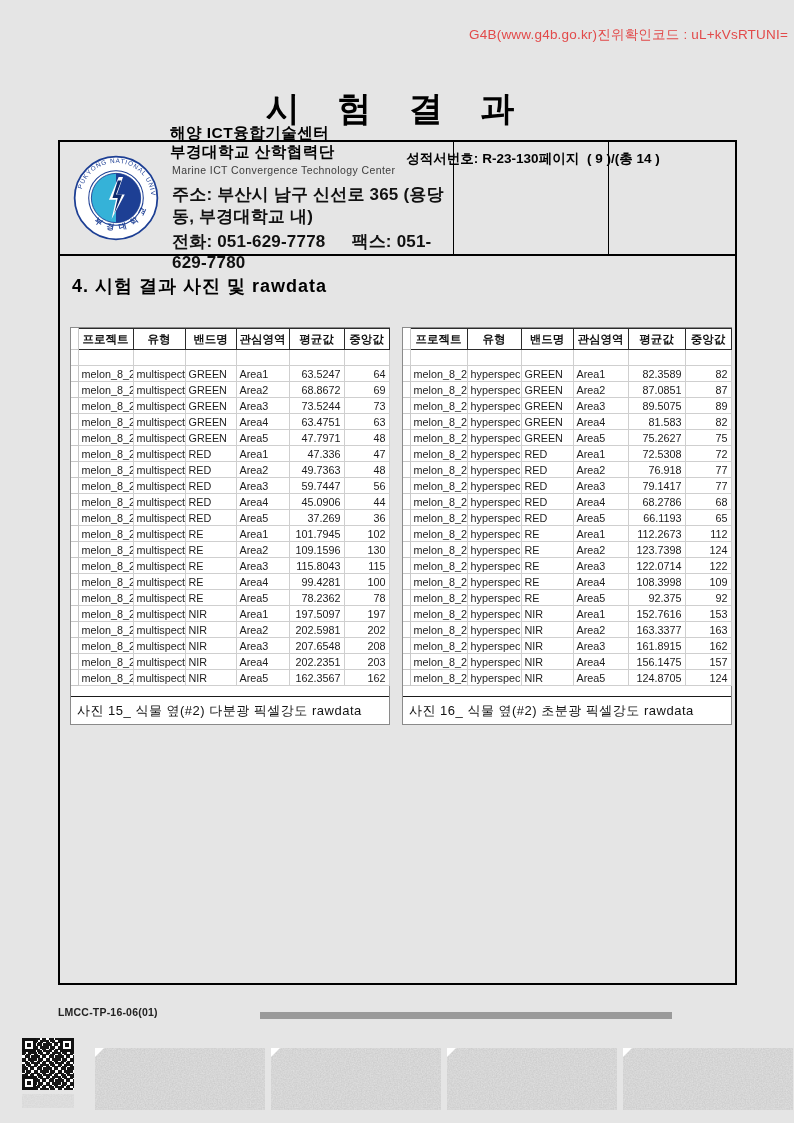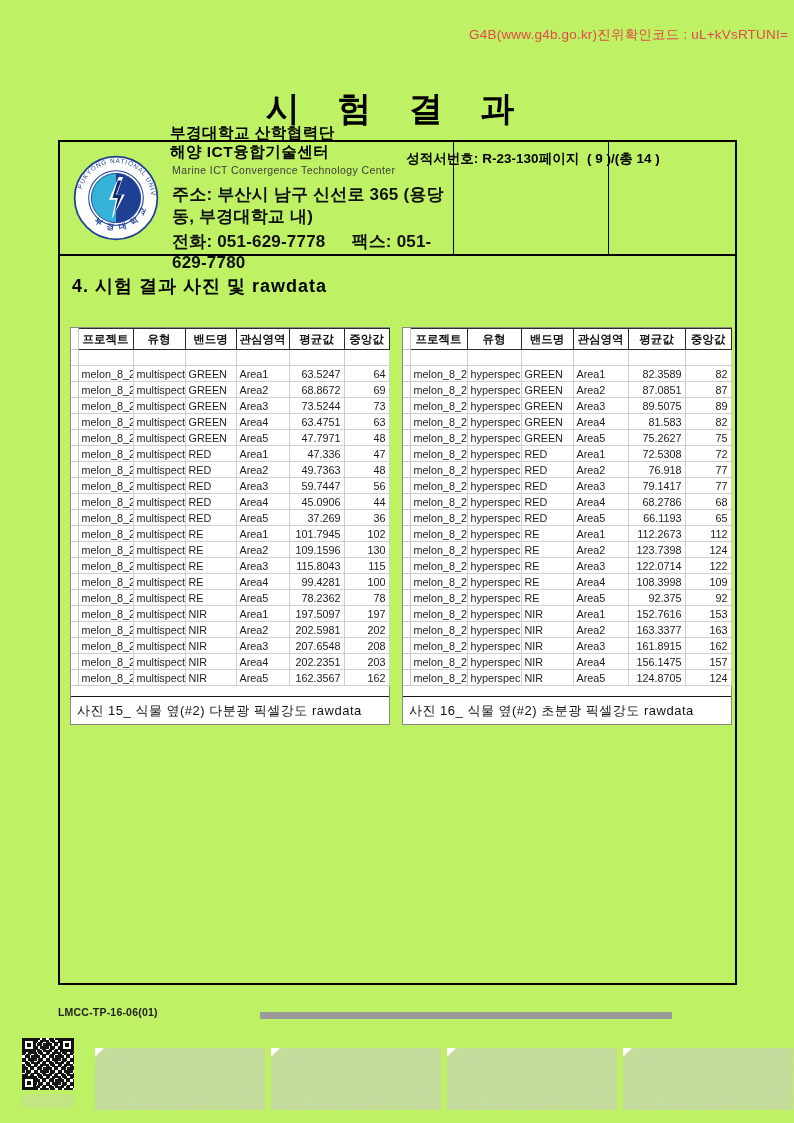--- a/index.html
+++ b/index.html
@@ -1,18 +1,18 @@
 <!DOCTYPE html>
 <html><head>
 <meta charset="utf-8">
 <style>
   * { margin:0; padding:0; box-sizing:border-box; }
   html,body { width:794px; height:1123px; background:#ffffff; overflow:hidden;
     font-family:"Liberation Sans","DejaVu Sans",sans-serif; color:#111; }
-  .page { position:relative; width:794px; height:1123px; background:#bef264; }
+  .page { position:relative; width:794px; height:1123px; background:#e5e5e5; }
 
   
   .gcode { position:absolute; top:26px; right:6px; font-size:13.5px; letter-spacing:.2px;
     color:#e24a4a; font-weight:500; }
 
   
   .doc-title { position:absolute; top:86px; left:0; width:100%; text-align:center;
     font-size:34px; font-weight:bold; letter-spacing:14px; color:#000; }
 
   
@@ -110,22 +110,22 @@
               <textPath href="#arcBot" startOffset="26%">부 경 대 학 교</textPath>
             </text>
             <path d="M 50,22 a 28,28 0 0,0 0,56 z" fill="#35b2d8"></path>
             <path d="M 50,22 a 28,28 0 0,1 0,56 z" fill="#1d3f94"></path>
             <circle cx="50" cy="50" r="28" fill="none" stroke="#1d3f94" stroke-width="1"></circle>
             <polygon points="53,26 42,52 50,52 45,74 60,46 51,46 58,26" fill="#ffffff"></polygon>
             <polygon points="52,30 46,50 52,50 48,68 57,46 50,46 56,30" fill="#0d2a6e"></polygon>
           </svg>
         </div>
         <div class="org-block">
+          <span class="org-kr">해양 ICT융합기술센터</span>
           <span class="org-kr">부경대학교 산학협력단</span>
-          <span class="org-kr">해양 ICT융합기술센터</span>
           <span class="org-en">Marine ICT Convergence Technology Center</span>
           <span class="org-addr">주소: 부산시 남구 신선로 365 (용당동, 부경대학교 내)</span>
           <span class="org-tel">
             <span>전화: 051-629-7778</span><span class="gap"></span><span>팩스:  051-629-7780</span>
           </span>
         </div>
       </div>
       <div class="head-mid">
         <div class="repline">
           <span class="lbl">성적서번호:</span><span>R-23-130</span>

